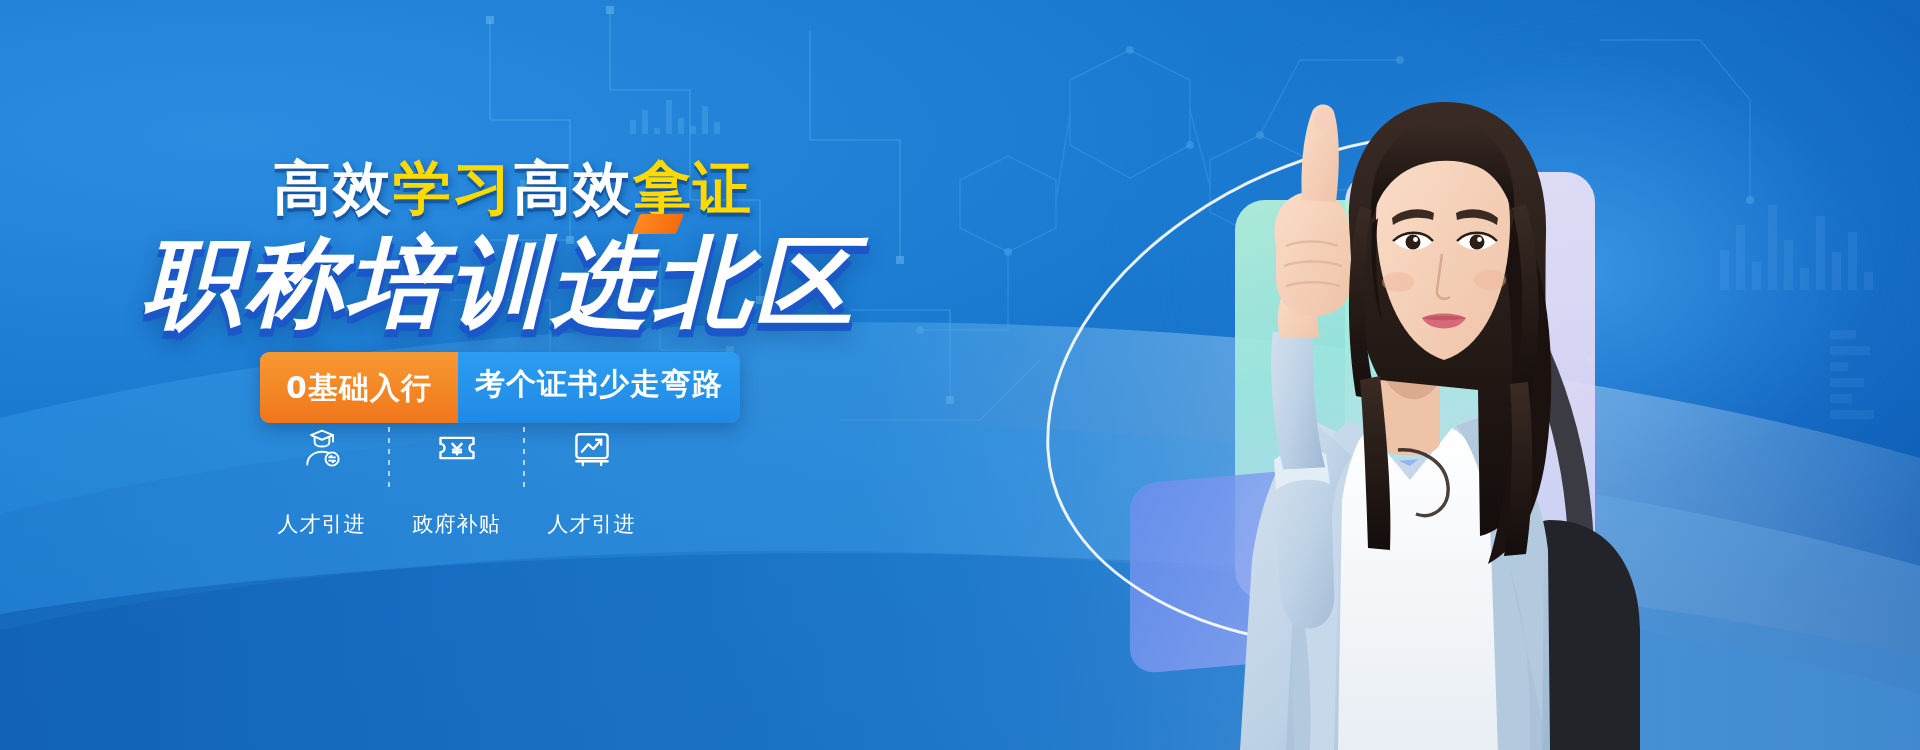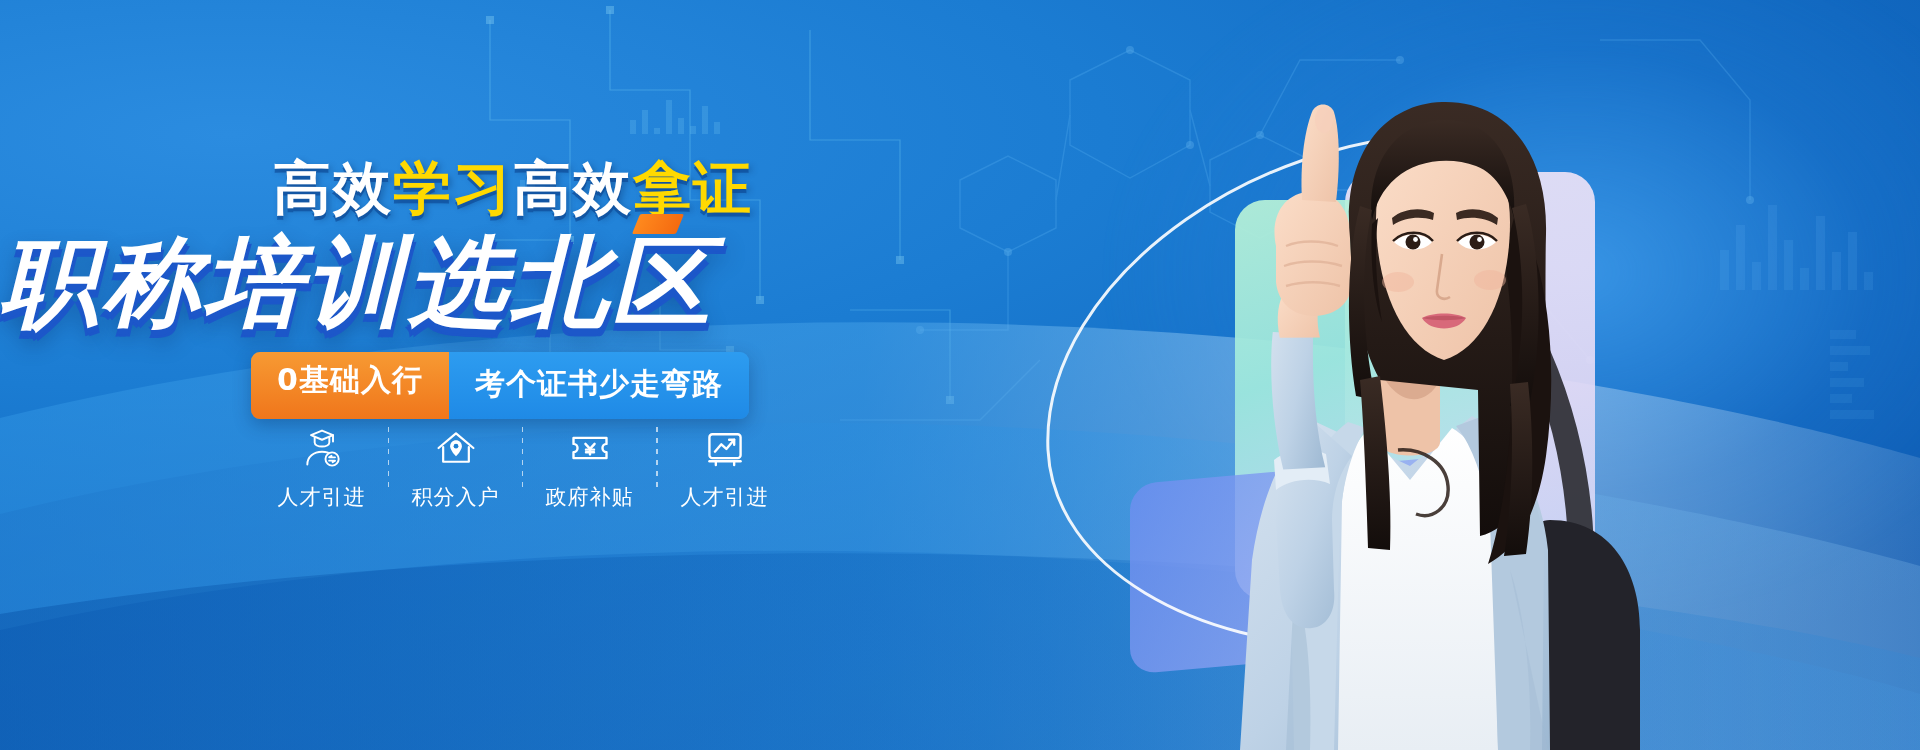--- a/index.html
+++ b/index.html
@@ -82,21 +82,21 @@
     letter-spacing:2px;
     white-space:nowrap;
     font-family:"DejaVu Sans","Liberation Sans",sans-serif;
     padding-left:26px;
   }
   .line1 .w { color:#ffffff; text-shadow:0 4px 0 rgba(9,63,140,.55), 3px 3px 6px rgba(6,40,95,.35); }
   .line1 .y { color:#ffd900; text-shadow:0 4px 0 rgba(9,63,140,.55), 3px 3px 6px rgba(6,40,95,.35); }
 
   .line2-wrap {
     position:absolute; left:0; top:218px; width:1000px;
-    white-space:nowrap;
+    text-align:center; white-space:nowrap;
   }
   .line2 {
     display:inline-block;
     position:relative;
     font-size:98px;
     font-weight:bold;
     color:#ffffff;
     letter-spacing:4px;
     font-style:italic;
     font-family:"DejaVu Sans","Liberation Sans",sans-serif;
@@ -120,42 +120,43 @@
   }
   .sub-pill {
     display:inline-flex; align-items:stretch;
     border-radius:9px; overflow:hidden;
     box-shadow:0 6px 18px rgba(4,32,80,.30);
   }
   .sub-left {
     background:linear-gradient(180deg,#f79a33 0%,#f0761b 100%);
     color:#fff;
     font-size:30px; font-weight:bold;
-    padding:8px 26px 14px;
+    padding:16px 26px 14px;
     letter-spacing:1px;
     font-family:"DejaVu Sans","Liberation Sans",sans-serif;
   }
   .sub-right {
     background:linear-gradient(180deg,#2d9cf0 0%,#1f8ae6 100%);
     color:#fff;
     font-size:30px; font-weight:bold;
-    padding:12px 26px 14px;
+    padding:12px 17px 14px;
     letter-spacing:1px;
     font-family:"DejaVu Sans","Liberation Sans",sans-serif;
   }
 
   
   .features {
     position:absolute; left:255px; top:425px;
     display:flex; align-items:flex-start;
   }
   .feature {
     width:133px;
     display:flex; flex-direction:column; align-items:center;
     color:#ffffff;
+    gap:27px;
   }
   .feature .ico { height:46px; display:flex; align-items:center; justify-content:center; }
   .feature .lbl {
     margin-top:12px;
     font-size:21px;
     letter-spacing:1px;
     color:#ffffff;
     font-family:"DejaVu Sans","Liberation Sans",sans-serif;
     white-space:nowrap;
   }
@@ -447,31 +448,20 @@
             <path d="M8 42 C8 33.7 14.8 28 24 28 C26.4 28 28.6 28.4 30.6 29.1"></path>
             <circle cx="35" cy="36" r="7.2"></circle>
             <path d="M31.8 34.2 H38.2 M31.8 37.8 H38.2 M34.4 32.6 L31.8 34.2 M35.6 39.4 L38.2 37.8"></path>
           </svg>
         </span>
         <span class="lbl">人才引进</span>
       </div>
 
       <div class="divider"></div>
 
-      <div class="feature">
-        <span class="ico">
-          <svg width="44" height="44" viewBox="0 0 48 48" fill="none" stroke="#ffffff" stroke-width="2.4" stroke-linecap="round" stroke-linejoin="round">
-            <path d="M5 24 L24 8 L43 24"></path>
-            <path d="M10 23 V39 H38 V23"></path>
-            <path d="M24 15.5 C27.6 15.5 30.4 18.4 30.4 22 C30.4 26.6 24 33 24 33 C24 33 17.6 26.6 17.6 22 C17.6 18.4 20.4 15.5 24 15.5 Z" fill="#ffffff" stroke="none"></path>
-            <circle cx="24" cy="22" r="2.6" fill="#1d7fd2" stroke="none"></circle>
-          </svg>
-        </span>
-        <span class="lbl">积分入户</span>
-      </div>
 
       <div class="divider"></div>
 
       <div class="feature">
         <span class="ico">
           <svg width="44" height="44" viewBox="0 0 48 48" fill="none" stroke="#ffffff" stroke-width="2.6" stroke-linecap="round" stroke-linejoin="round">
             <path d="M6 13 H42 V19.5 C39.5 19.5 37.6 21.5 37.6 24 C37.6 26.5 39.5 28.5 42 28.5 V35 H6 V28.5
                      C8.5 28.5 10.4 26.5 10.4 24 C10.4 21.5 8.5 19.5 6 19.5 Z"></path>
             <path d="M19 19.5 L24 25 L29 19.5"></path>
             <path d="M24 25 V31"></path>

